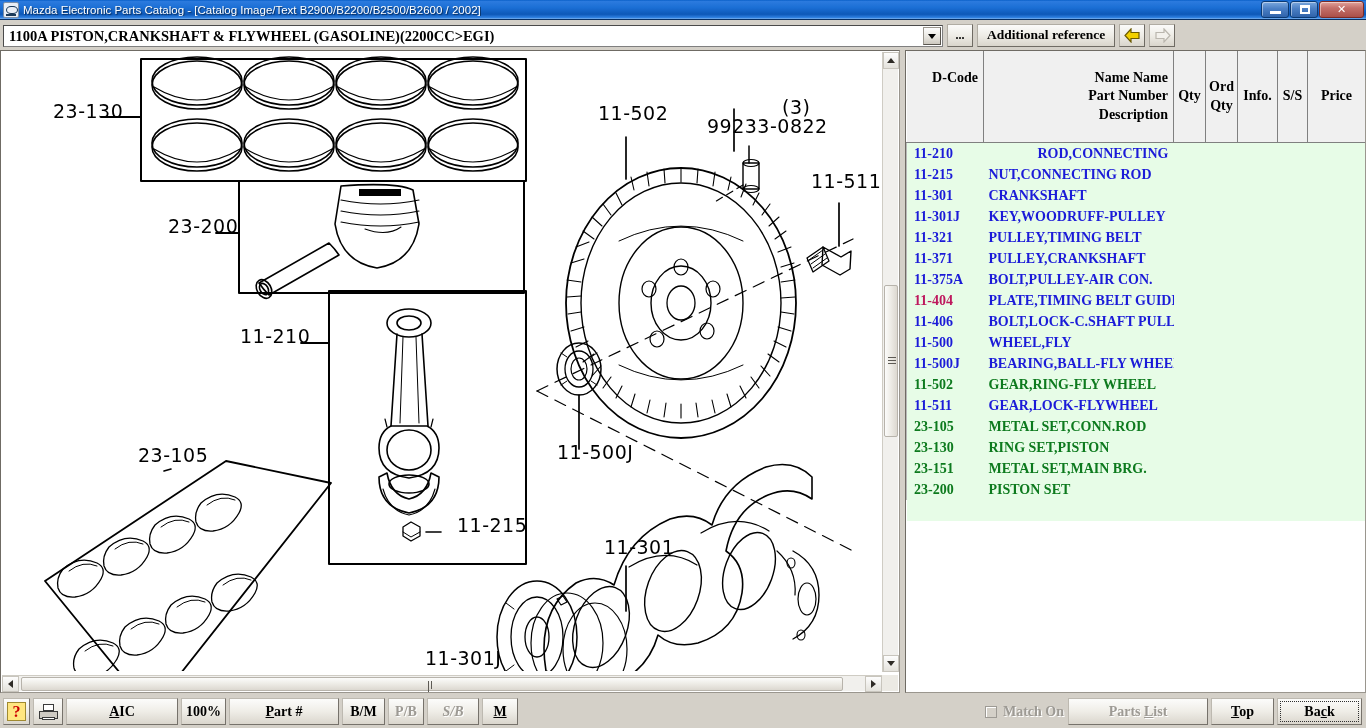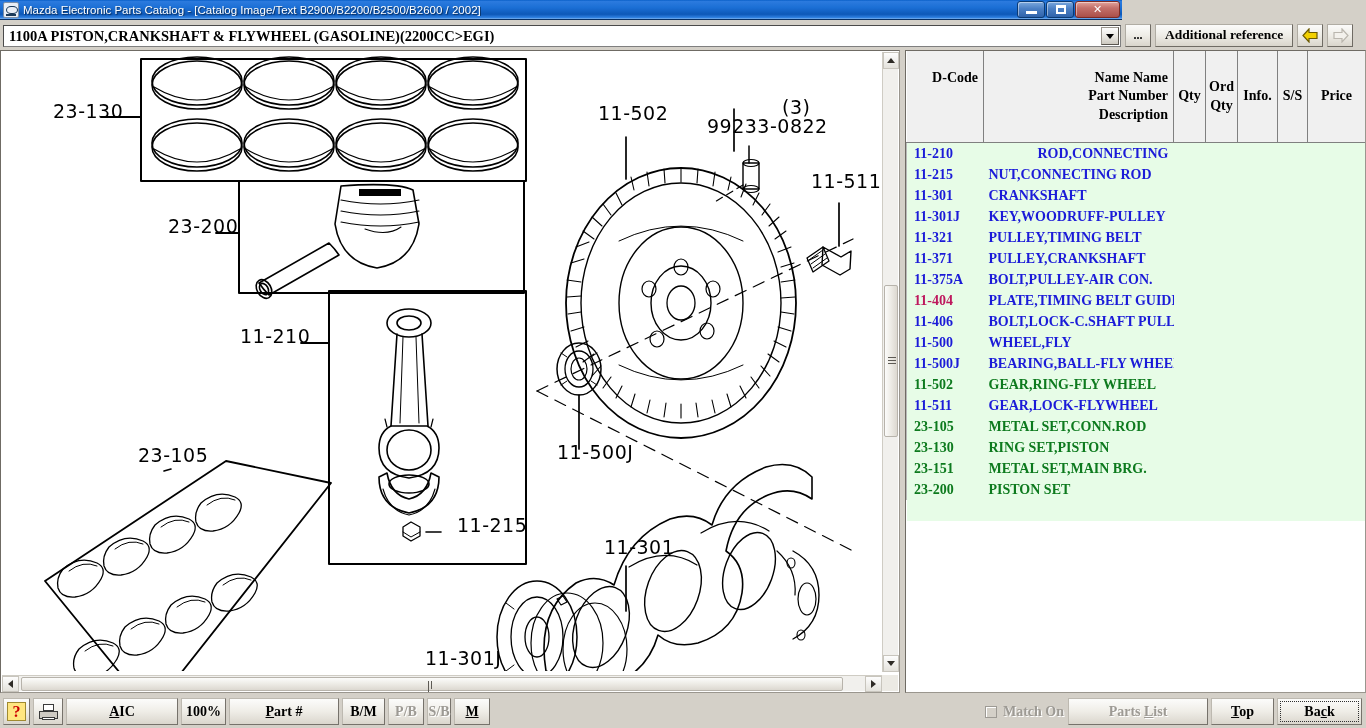--- a/index.html
+++ b/index.html
@@ -6,21 +6,21 @@
   html, body {
     margin: 0; padding: 0;
     width: 1366px; height: 728px;
     overflow: hidden;
     font-family: "Liberation Sans", sans-serif;
     background: #d4d0c8;
   }
 
   
   #titlebar {
-    position: absolute; left: 0; top: 0; width: 1122px; height: 20px;
+    position: absolute; left: 0; top: 0; width: 1366px; height: 20px;
     background: linear-gradient(to bottom, #0a60c8 0%, #2b7ade 8%, #1b6fd5 40%,
                 #0d58b8 75%, #2e7fe0 92%, #7fb4ee 100%);
     display: flex; align-items: center;
     border-bottom: 1px solid #072f63;
   }
   #titlebar .tb-icon {
     width: 16px; height: 16px; margin-left: 3px; margin-right: 4px;
     background: #e8eef6; border: 1px solid #7a8fa8; border-radius: 2px;
     position: relative; flex: none;
   }
@@ -61,21 +61,21 @@
     width: 10px; height: 9px; border: 2px solid #fff; border-top-width: 3px; }
 
   
   #headerbar {
     position: absolute; left: 0; top: 20px; width: 1366px; height: 30px;
     background: #d4d0c8;
     display: flex; align-items: center;
   }
   #combo {
     position: relative; margin-left: 3px; margin-top: 2px;
-    width: 1118px; height: 22px;
+    width: 940px; height: 22px;
     background: #ffffff;
     border: 1px solid #7f7f7f;
     border-top-color: #4a4a4a; border-left-color: #4a4a4a;
     display: flex; align-items: center;
   }
   #combo .ctext {
     font-family: "Liberation Serif", serif;
     font-weight: bold; font-size: 14.5px; color: #000;
     padding-left: 5px; white-space: nowrap; overflow: hidden;
   }
@@ -221,21 +221,21 @@
   #b-help { width: 27px; }
   #b-help .q { color:#cc0000; font-family:"Liberation Serif",serif; font-weight:bold; font-size:16px; }
   #b-help .qbox { width:19px; height:19px; background:#ffe680; border:1px solid #a08a30;
       display:flex; align-items:center; justify-content:center; }
   #b-print { width: 30px; }
   #b-aic { width: 112px; }
   #b-zoom { width: 45px; }
   #b-partno { width: 110px; }
   #b-bm { width: 43px; }
   #b-pb { width: 36px; }
-  #b-sb { width: 24px; }
+  #b-sb { width: 52px; font-style: italic; }
   #b-m  { width: 36px; }
   #bottombar .bspacer { flex: 1 1 auto; }
   #matchon { display:flex; align-items:center; margin-right:4px;
     font-family:"Liberation Serif",serif; font-weight:bold; font-size:14px; color:#9d9a94;
     text-shadow: 1px 1px 0 #fff; }
   #matchon .cb { width:12px; height:12px; background:#d4d0c8; border:1px solid #9d9a94;
     margin-right:6px; box-shadow: inset 1px 1px 0 #fff; }
   #b-partslist { width: 140px; margin-left: 0; }
   #b-top { width: 63px; }
   #b-back { width: 85px; margin-right: 4px; position: relative; }

